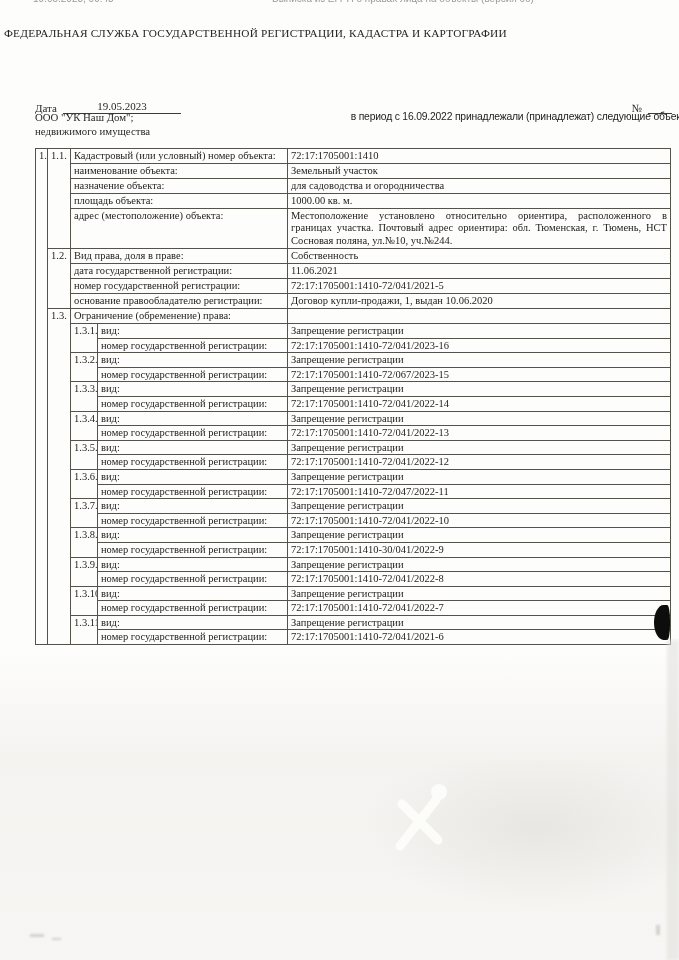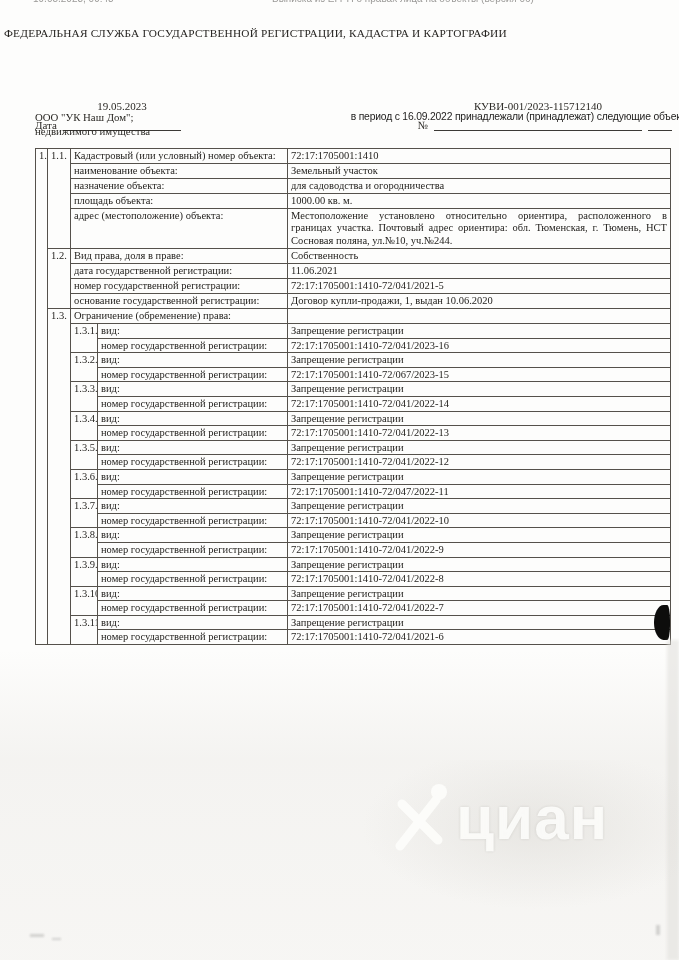--- a/index.html
+++ b/index.html
@@ -15,21 +15,21 @@
 
   .agency-title{position:absolute;top:27px;left:4px;width:679px;
       font-size:11.3px;letter-spacing:.2px;color:#262421;}
   .doc-title{position:absolute;top:44px;left:47px;width:585px;text-align:center;
       font-size:10.6px;font-weight:bold;line-height:12.8px;color:#262421;}
 
   .meta-row{position:absolute;top:76px;left:35px;width:637px;display:flex;
       justify-content:space-between;align-items:flex-end;font-size:11px;}
   .meta-left,.meta-right{display:flex;align-items:flex-end;gap:6px;margin-top:24px;}
   .uline{display:inline-block;border-bottom:1.4px solid #3c3a36;text-align:center;
-      padding-bottom:18px;}
+      padding-bottom:1px;}
   .uline.date{width:118px;}
   .uline.num{width:208px;}
   .uline.tail{width:24px;}
 
   .basis-line{position:absolute;top:97px;left:35px;width:630px;font-size:10.8px;}
   .holder-name{position:absolute;top:111px;left:35px;font-size:10.8px;}
   .holder-tail{position:absolute;top:125px;left:35px;font-size:10.8px;}
   .period-overlay{position:absolute;top:110px;left:330px;width:345px;text-align:right;
       font-family:"Liberation Sans","DejaVu Sans",sans-serif;font-size:11px;
       color:#1d1c1b;transform:scaleX(.94);transform-origin:right;
@@ -84,21 +84,20 @@
 
   <div class="agency-title">ФЕДЕРАЛЬНАЯ СЛУЖБА ГОСУДАРСТВЕННОЙ РЕГИСТРАЦИИ, КАДАСТРА И КАРТОГРАФИИ</div>
 
   <div class="meta-row">
     <div class="meta-left">
       <span>Дата</span>
       <span class="uline date">19.05.2023</span>
     </div>
     <div class="meta-right">
       <span>№</span>
-      <span class="uline num">КУВИ-001/2023-115712140</span>
       <span class="uline tail"></span>
     </div>
   </div>
 
   <div class="holder-name">ООО "УК Наш Дом";</div>
   <div class="holder-tail">недвижимого имущества</div>
   <div class="period-overlay">в период с 16.09.2022 принадлежали (принадлежат) следующие объекты</div>
 
   <table class="egrn">
     <colgroup>
@@ -140,21 +139,21 @@
     </tr>
     <tr class="std">
       <td colspan="2">дата государственной регистрации:</td>
       <td class="val">11.06.2021</td>
     </tr>
     <tr class="std">
       <td colspan="2">номер государственной регистрации:</td>
       <td class="val">72:17:1705001:1410-72/041/2021-5</td>
     </tr>
     <tr class="std">
-      <td colspan="2">основание государственной регистрации:</td>
+      <td colspan="2">основание правообладателю регистрации:</td>
       <td class="val">Договор купли-продажи, 1, выдан 10.06.2020</td>
     </tr>
 
     <tr class="std">
       <td class="num" rowspan="23">1.3.</td>
       <td colspan="2">Ограничение (обременение) права:</td>
       <td class="val"></td>
     </tr>
 
     <tr class="r">
@@ -227,21 +226,21 @@
       <td class="val">72:17:1705001:1410-72/041/2022-10</td>
     </tr>
 
     <tr class="r">
       <td class="num" rowspan="2">1.3.8.</td>
       <td>вид:</td>
       <td class="val">Запрещение регистрации</td>
     </tr>
     <tr class="r">
       <td>номер государственной регистрации:</td>
-      <td class="val">72:17:1705001:1410-72/041/2022-9</td>
+      <td class="val">72:17:1705001:1410-30/041/2022-9</td>
     </tr>
 
     <tr class="r">
       <td class="num" rowspan="2">1.3.9.</td>
       <td>вид:</td>
       <td class="val">Запрещение регистрации</td>
     </tr>
     <tr class="r">
       <td>номер государственной регистрации:</td>
       <td class="val">72:17:1705001:1410-72/041/2022-8</td>
@@ -276,19 +275,18 @@
   <div class="wm-patch"></div>
 
   <div class="watermark">
     <svg class="wm-logo" width="58" height="72" viewBox="0 0 58 72">
       <g stroke="rgba(253,253,251,0.96)" stroke-width="9" stroke-linecap="round" fill="none">
         <path d="M8 64 L44 18"></path>
         <path d="M10 22 L46 58"></path>
       </g>
       <circle cx="47" cy="10" r="8" fill="rgba(253,253,251,0.96)"></circle>
     </svg>
-    <span class="wm-text">циан</span>
   </div>
 
   <div class="smudge sm1"></div>
   <div class="smudge sm2"></div>
   <div class="smudge sm3"></div>
 </div>
 
 </body></html>

